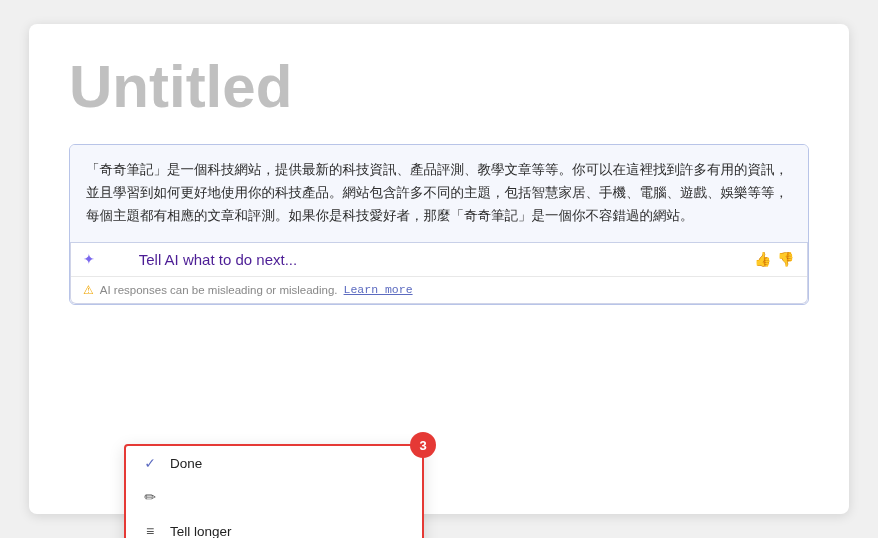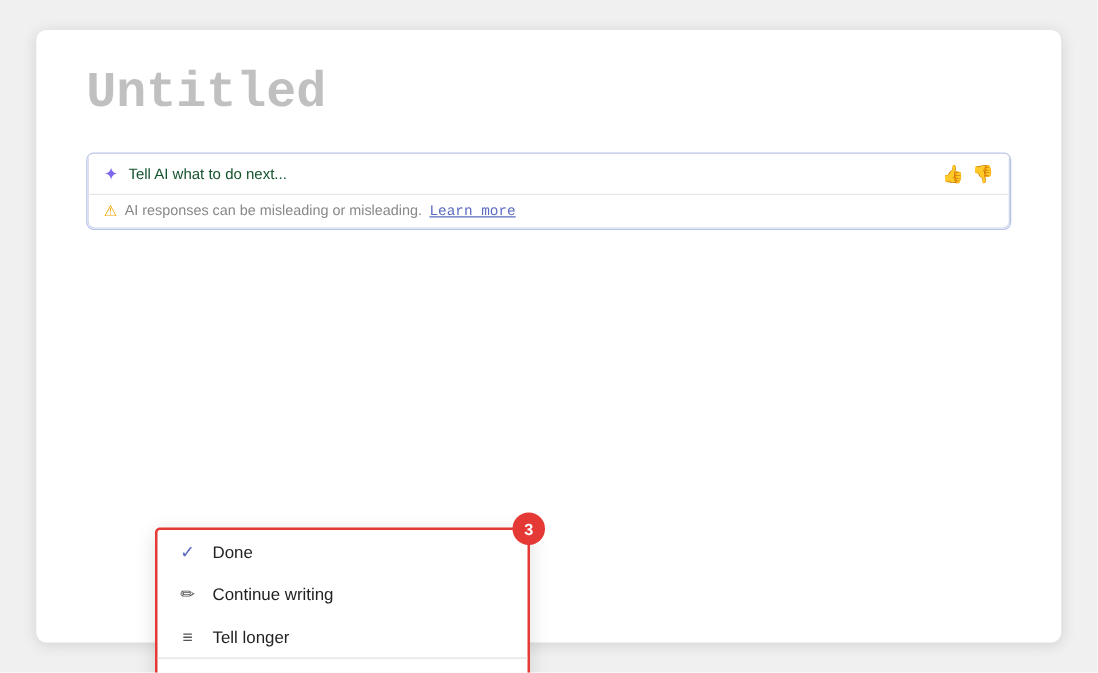--- a/index.html
+++ b/index.html
@@ -15,26 +15,25 @@
     .page-container {
       background: #ffffff;
       width: 820px;
       height: 490px;
       border-radius: 8px;
       box-shadow: 0 2px 12px rgba(0,0,0,0.12);
       padding: 30px 40px 30px 40px;
       position: relative;
     }
     .page-title {
-      font-size: 40px;
+      font-size: 60px;
       font-weight: 700;
       color: #c0c0c0;
       margin-bottom: 24px;
       line-height: 1.1;
-      font-family: Liberation Mono, monospace;
     }
     .content-text {
       font-size: 13.5px;
       color: #2d2d2d;
       line-height: 1.7;
     }
     .ai-input-area {
       border: 1.5px solid #d0d4e8;
       border-top: none;
       background: #fff;
@@ -48,22 +47,23 @@
       border-bottom: 1px solid #e8e8e8;
     }
     .ai-spark-icon {
       color: #7b68ee;
       font-size: 14px;
       margin-right: 8px;
       flex-shrink: 0;
     }
     .ai-input-placeholder {
       flex: 1;
-      color: #14532d;
-      font-size: 12px;
+      color: #4c1d95;
+      font-size: 15px;
+      margin-left: 36px;
     }
     .ai-feedback-icons {
       display: flex;
       gap: 6px;
       align-items: center;
     }
     .ai-feedback-icon {
       color: #999;
       font-size: 14px;
       cursor: pointer;
@@ -157,20 +157,23 @@
     }
   </style>
 </head>
 <body>
 
 <div class="page-container">
   <h1 class="page-title">Untitled</h1>
 
   <div class="content-box-wrapper">
     <div class="ai-full-box">
+      <div class="content-box-inner">
+        <p class="content-text">「奇奇筆記」是一個科技網站，提供最新的科技資訊、產品評測、教學文章等等。你可以在這裡找到許多有用的資訊，並且學習到如何更好地使用你的科技產品。網站包含許多不同的主題，包括智慧家居、手機、電腦、遊戲、娛樂等等，每個主題都有相應的文章和評測。如果你是科技愛好者，那麼「奇奇筆記」是一個你不容錯過的網站。</p>
+      </div>
       <div class="ai-input-area">
         <div class="ai-input-row">
           <span class="ai-spark-icon">✦</span>
           <span class="ai-input-placeholder">Tell AI what to do next...</span>
           <div class="ai-feedback-icons">
             <span class="ai-feedback-icon">👍</span>
             <span class="ai-feedback-icon">👎</span>
           </div>
         </div>
         <div class="ai-warning-row">
@@ -183,21 +186,20 @@
 
     <div class="dropdown-menu">
       <div class="badge-3">3</div>
 
       <div class="menu-item done">
         <span class="menu-icon">✓</span>
         <span class="menu-label">Done</span>
       </div>
       <div class="menu-item">
         <span class="menu-icon">✏</span>
-        <span class="menu-label">Continue writing</span>
       </div>
       <div class="menu-item">
         <span class="menu-icon">≡</span>
         <span class="menu-label">Tell longer</span>
       </div>
       <div class="menu-item separator-above">
         
         
       </div>
 

